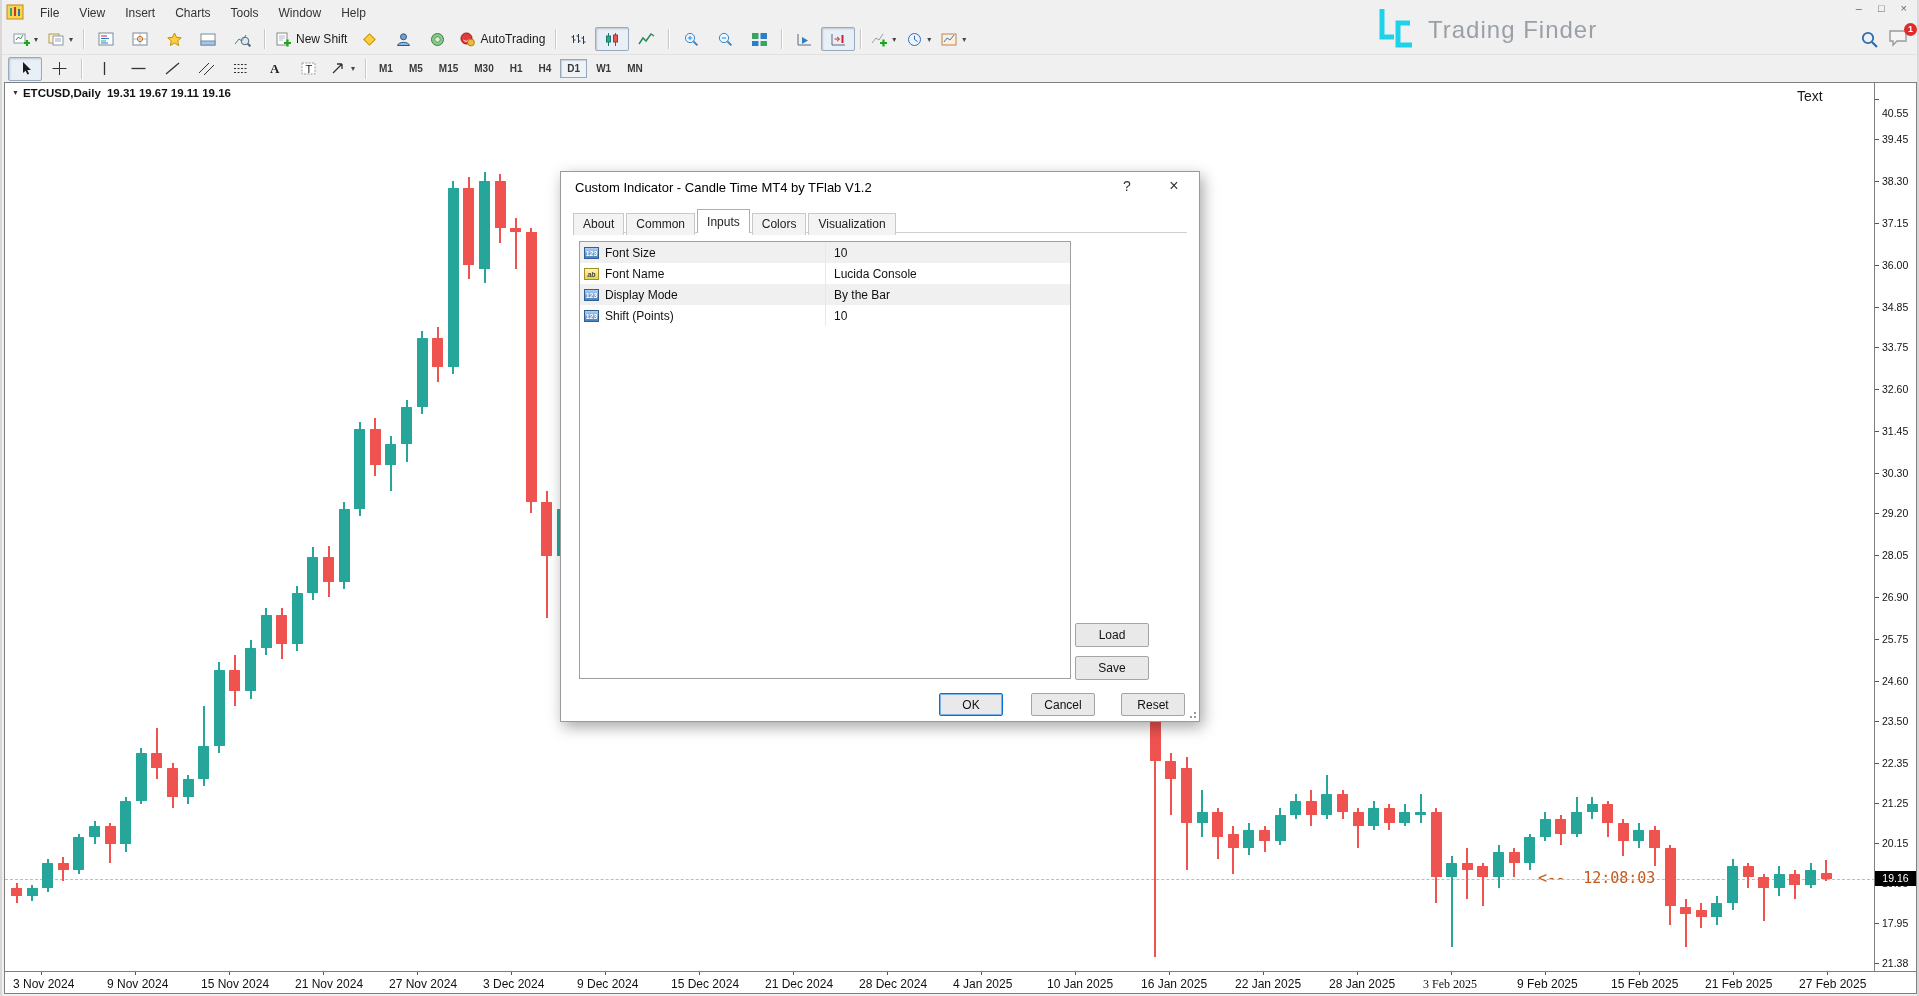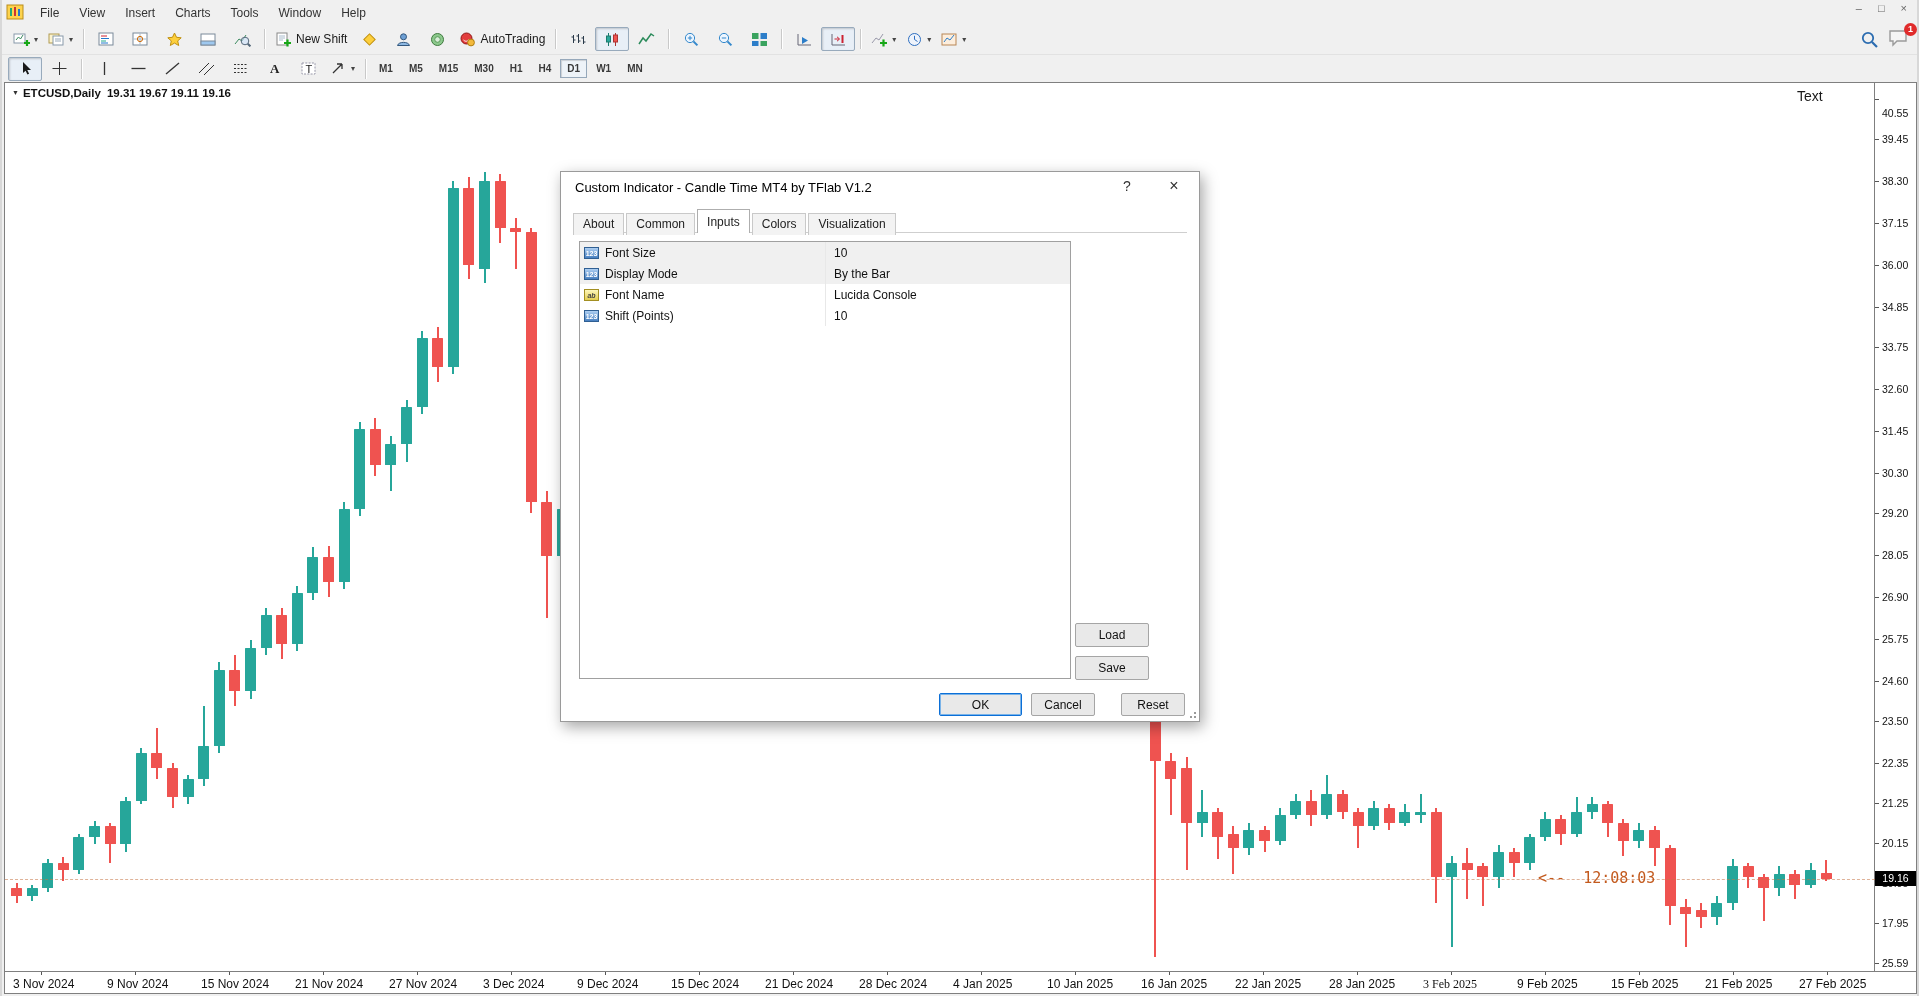--- a/index.html
+++ b/index.html
@@ -65,21 +65,21 @@
   .lb-row .c2{flex:1;padding-left:8px;border-left:1px solid #e8e8e8;height:100%;display:flex;align-items:center;gap:5px;box-sizing:border-box;}
   .ri{width:15px;height:12px;margin:0 6px 0 4px;display:inline-block;position:relative;border:1px solid #8c8c8c;font-size:7px;font-weight:bold;text-align:center;line-height:11px;box-sizing:border-box;flex:none;}
   .ri-color{background:#fff;}
   .ri-color:after{content:"";position:absolute;left:2px;right:2px;top:2px;bottom:2px;background:#f2a23c;border:1px solid #b06a10;}
   .ri-123{background:linear-gradient(180deg,#aecff2,#477fc0);border-color:#2f5f93;color:#fff;}
   .ri-ab{background:linear-gradient(180deg,#fef7bb,#e5cf52);border-color:#a38f22;color:#444;font-style:italic;}
   .swatch{width:12px;height:11px;background:#d2691e;border:1px solid #7a3c08;flex:none;}
   .dlg-btn{position:absolute;height:24px;background:#e9e9e9;border:1px solid #a5a5a5;border-radius:2px;font-size:12px;color:#111;text-align:center;line-height:22px;box-sizing:border-box;}
   #btn-load{left:514px;top:451px;width:74px;}
   #btn-save{left:514px;top:484px;width:74px;}
-  #btn-ok{left:378px;top:521px;width:83px;height:23px;border:1px solid #0b6fd7;box-shadow:0 0 0 1px #7ab3e8 inset;}
+  #btn-ok{left:378px;top:521px;width:64px;height:23px;border:1px solid #0b6fd7;box-shadow:0 0 0 1px #7ab3e8 inset;}
   #btn-cancel{left:470px;top:521px;width:64px;height:23px;}
   #btn-reset{left:560px;top:521px;width:64px;height:23px;}
   #dlg-grip{position:absolute;right:3px;bottom:3px;width:8px;height:8px;}
   #dlg-grip i{position:absolute;width:2px;height:2px;background:#9a9a9a;}
 </style>
 </head>
 <body>
 
 <div id="app">
 
@@ -399,20 +399,29 @@
       <div class="tf-btn">M5</div>
       <div class="tf-btn">M15</div>
       <div class="tf-btn">M30</div>
       <div class="tf-btn">H1</div>
       <div class="tf-btn">H4</div>
       <div class="tf-btn active">D1</div>
       <div class="tf-btn">W1</div>
       <div class="tf-btn">MN</div>
     </div>
 
+  <div id="brand">
+    <span class="ic" style="width:42px;height:46px">
+      <svg width="42" height="46" viewBox="0 0 42 46">
+        <path d="M8 2 v28 h12" fill="none" stroke="#1ed3e9" stroke-width="5"></path>
+        <path d="M36 16 h-12 v22 h14" fill="none" stroke="#1ed3e9" stroke-width="5"></path>
+      </svg>
+    </span>
+    <span class="brand-text">Trading Finder</span>
+  </div>
   <span id="site-search" class="ic" style="width:20px;height:20px">
     <svg width="20" height="20" viewBox="0 0 20 20">
         <circle cx="8" cy="8" r="5.2" fill="none" stroke="#2b6cb0" stroke-width="1.8"></circle>
         <path d="M12 12l5 5" stroke="#2b6cb0" stroke-width="2.2"></path>
       </svg>
   </span>
   <span id="site-chat" class="ic" style="width:22px;height:20px;position:absolute">
     <svg width="22" height="20" viewBox="0 0 22 20">
         <path d="M2 3h16v10H9l-4 4v-4H2z" fill="#f5f5f5" stroke="#9a9a9a" stroke-width="1.4"></path>
       </svg>
@@ -702,21 +711,21 @@
         <div class="p-label" style="top: 673.5px;">22.35</div>
         <div class="p-tick" style="top: 719.6px;"></div>
         <div class="p-label" style="top: 713.6px;">21.25</div>
         <div class="p-tick" style="top: 759.7px;"></div>
         <div class="p-label" style="top: 753.7px;">20.15</div>
         <div class="p-tick" style="top: 799.8px;"></div>
         <div class="p-label" style="top: 793.8px;">19.05</div>
         <div class="p-tick" style="top: 839.9px;"></div>
         <div class="p-label" style="top: 833.9px;">17.95</div>
         <div class="p-tick" style="top: 880px;"></div>
-        <div class="p-label" style="top: 874px;">25.59</div>
+        <div class="p-label" style="top: 874px;">21.38</div>
       </div>
     <div id="date-axis">
         <div class="d-tick" style="left: 36px;"></div>
         <div class="d-label" style="left: 8px;">3 Nov 2024</div>
         <div class="d-tick" style="left: 130px;"></div>
         <div class="d-label" style="left: 102px;">9 Nov 2024</div>
         <div class="d-tick" style="left: 224px;"></div>
         <div class="d-label" style="left: 196px;">15 Nov 2024</div>
         <div class="d-tick" style="left: 318px;"></div>
         <div class="d-label" style="left: 290px;">21 Nov 2024</div>
@@ -766,36 +775,36 @@
       <div id="lb-rows">
           <div class="lb-row alt">
             <span class="c1">
               <span class="ri ri-123">123</span>
               <span>Font Size</span>
             </span>
             <span class="c2">
               <span>10</span>
             </span>
           </div>
+          <div class="lb-row">
+            <span class="c1">
+              <span class="ri ri-ab">ab</span>
+              <span>Font Name</span>
+            </span>
+            <span class="c2">
+              <span>Lucida Console</span>
+            </span>
+          </div>
           <div class="lb-row alt">
             <span class="c1">
               <span class="ri ri-123">123</span>
               <span>Display Mode</span>
             </span>
             <span class="c2">
               <span>By the Bar</span>
-            </span>
-          </div>
-          <div class="lb-row">
-            <span class="c1">
-              <span class="ri ri-ab">ab</span>
-              <span>Font Name</span>
-            </span>
-            <span class="c2">
-              <span>Lucida Console</span>
             </span>
           </div>
           <div class="lb-row">
             <span class="c1">
               <span class="ri ri-123">123</span>
               <span>Shift (Points)</span>
             </span>
             <span class="c2">
               <span>10</span>
             </span>

